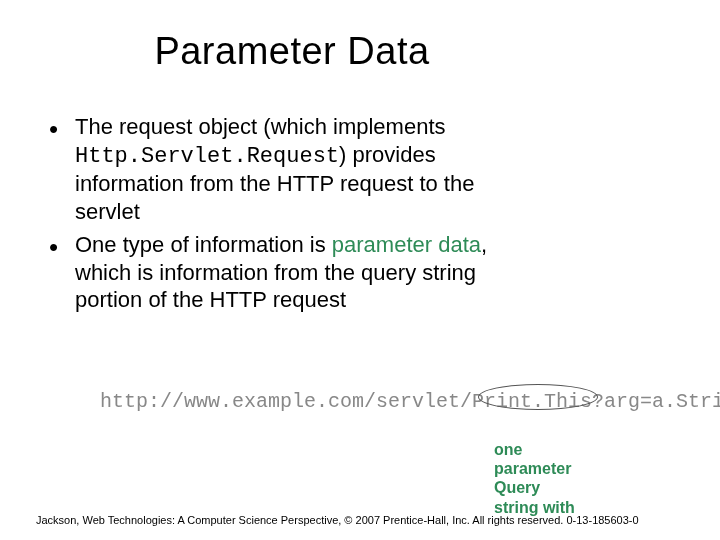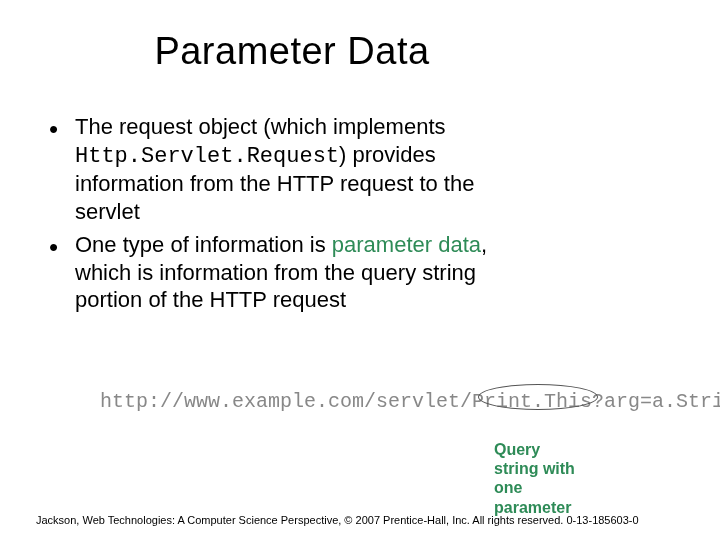--- a/index.html
+++ b/index.html
@@ -106,19 +106,19 @@
     </li>
   </ul>
 
   <div class="url-line">
     <span>http://www.example.com/servlet/Print.This?</span><span>arg=a.String</span>
   </div>
 
   <div class="ring"></div>
 
   <div class="callout">
+    <div>one parameter</div>
     <div>Query string with</div>
-    <div>one parameter</div>
   </div>
 
   <div class="footer">Jackson, Web Technologies: A Computer Science Perspective, © 2007 Prentice-Hall, Inc. All rights reserved. 0-13-185603-0</div>
 
 </div>
 
 </body></html>

